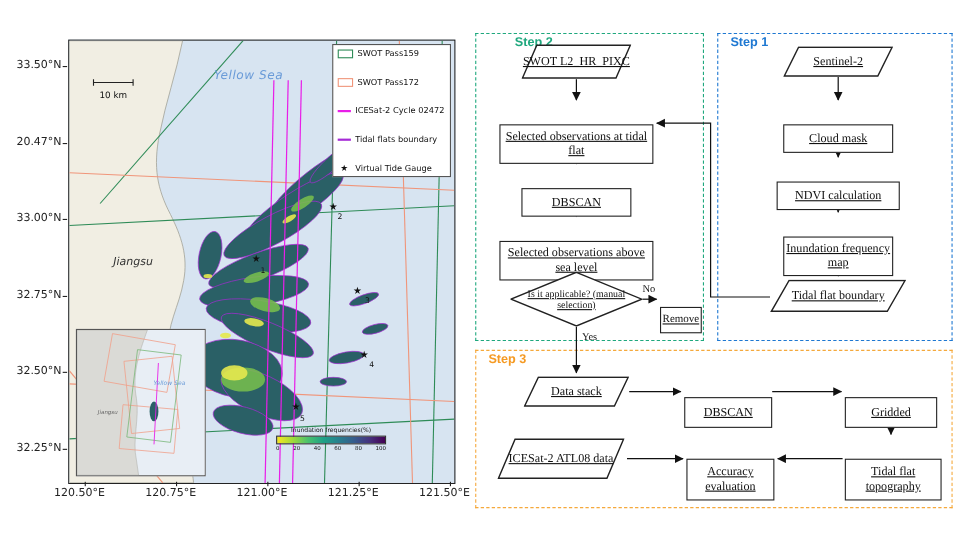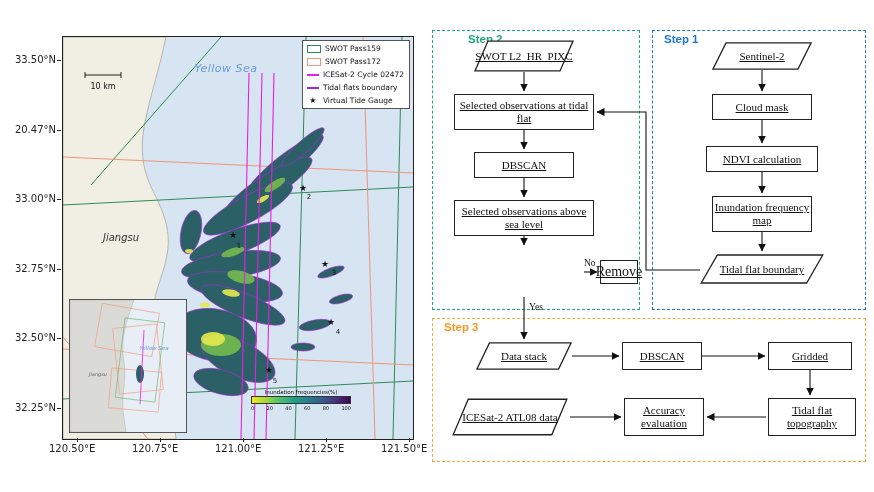--- a/index.html
+++ b/index.html
@@ -10,21 +10,21 @@
   .map-svg{position:absolute;left:0;top:0;width:100%;height:100%;}
   .sea-label{fill:#6a9bd8;font-style:italic;font-size:11px;letter-spacing:0.5px;}
   .region-label{fill:#333;font-style:italic;font-size:10px;}
   .scale-label{fill:#111;font-size:8px;}
   .gauge-num{font-size:7px;fill:#111;}
   .xlabel{position:absolute;top:443px;width:56px;text-align:left;font-size:10px;color:#222;}
   .ylabel{position:absolute;left:10px;width:46px;text-align:right;font-size:10px;color:#222;}
   .xtick{position:absolute;top:438px;width:1px;height:4px;background:#222;}
   .ytick{position:absolute;left:57px;width:4px;height:1px;background:#222;}
 
-  .legend{position:absolute;top:3px;right:3px;background:#fff;border:1px solid #555;padding:3px 5px 3px 4px;display:flex;flex-direction:column;gap:4px;font-size:7.5px;color:#111;z-index:5;}
+  .legend{position:absolute;top:3px;right:3px;background:#fff;border:1px solid #555;padding:3px 5px 3px 4px;display:flex;flex-direction:column;gap:17px;font-size:7.5px;color:#111;z-index:5;}
   .lg-row{display:flex;align-items:center;gap:4px;white-space:nowrap;}
   .lg-rect{display:inline-block;width:12px;height:6px;border:1px solid;background:#fff;flex:0 0 auto;}
   .lg-line{display:inline-block;width:12px;height:2px;flex:0 0 auto;}
   .lg-star{display:inline-block;width:12px;text-align:center;font-size:8px;line-height:6px;flex:0 0 auto;}
 
   .colorbar{position:absolute;left:188px;top:352px;width:100px;z-index:4;color:#111;}
   .cb-label{font-size:5.5px;text-align:center;margin-bottom:1px;}
   .cb-bar{height:6px;border:1px solid #333;background:linear-gradient(90deg,#f8e621,#a0da39,#4ac16d,#1fa187,#277f8e,#365c8d,#46327e,#440154);}
   .cb-ticks{display:flex;justify-content:space-between;font-size:5px;margin-top:1px;}
 
@@ -38,26 +38,26 @@
   .step-box{position:absolute;border:1.6px dashed;background:transparent;}
   .step2-box{left:432px;top:30px;width:206px;height:278px;border-color:#1fa87e;}
   .step1-box{left:652px;top:30px;width:212px;height:278px;border-color:#1e78d2;}
   .step3-box{left:432px;top:318px;width:432px;height:142px;border-color:#f5a93c;}
   .step-label{position:absolute;top:2px;left:8px;background:#fff;padding:0 3px;font-family:"Liberation Sans",sans-serif;font-weight:bold;font-size:11.5px;}
   .step2-label{color:#1fa87e;margin-left:24px;}
   .step1-label{color:#1e78d2;}
   .step3-label{color:#f59a23;}
 
   .node{position:absolute;display:flex;align-items:center;justify-content:center;text-align:center;font-family:"Liberation Serif",serif;font-size:11px;line-height:1.15;color:#111;box-sizing:border-box;text-decoration:underline;}
-  .rect{background:#fff;border:1.2px solid #222;}
+  .rect{background:#fff;border:1.2px solid #222;margin-top:19px;}
   .para svg,.diamond svg{position:absolute;left:0;top:0;width:100%;height:100%;}
   .para polygon,.diamond polygon{fill:#fff;stroke:#222;stroke-width:1.3;vector-effect:non-scaling-stroke;}
   .para span,.diamond span{position:relative;z-index:1;}
   .diamond span{font-size:9px;width:94px;}
-  .small-txt{font-size:14px;align-items:center;}
+  .small-txt{font-size:10px;align-items:center;}
   .edge-label{position:absolute;font-family:"Liberation Serif",serif;font-size:9.5px;color:#111;}
 
   .arrows{position:absolute;inset:0;width:874px;height:492px;pointer-events:none;}
   .arrows line,.arrows polyline{stroke:#111;stroke-width:1.1;fill:none;}
 </style>
 </head>
 <body>
 
 <div class="figure">
 
@@ -276,20 +276,26 @@
     </div>
     <div class="node rect" style="left:454px;top:94px;width:140px;height:36px">
       <span>Selected observations at tidal flat</span>
     </div>
     <div class="node rect" style="left:474px;top:152px;width:100px;height:26px">
       <span>DBSCAN</span>
     </div>
     <div class="node rect" style="left:454px;top:200px;width:140px;height:36px">
       <span>Selected observations above sea level</span>
     </div>
+    <div class="node diamond" style="left:464px;top:247px;width:120px;height:50px">
+      <svg viewBox="0 0 100 40" preserveAspectRatio="none" aria-hidden="true">
+          <polygon points="50,0.5 99.5,20 50,39.5 0.5,20"></polygon>
+        </svg>
+      <span>Is it applicable? (manual selection)</span>
+    </div>
     <div class="node rect small-txt" style="left:600px;top:260px;width:38px;height:24px">
       <span>Remove</span>
     </div>
     <span class="edge-label" style="left:584px;top:258px">No</span>
     <span class="edge-label" style="left:529px;top:302px">Yes</span>
 
     <div class="node para" style="left:712px;top:42px;width:100px;height:28px">
       <svg viewBox="0 0 100 30" preserveAspectRatio="none" aria-hidden="true">
           <polygon points="14,1 99,1 86,29 1,29"></polygon>
         </svg>

